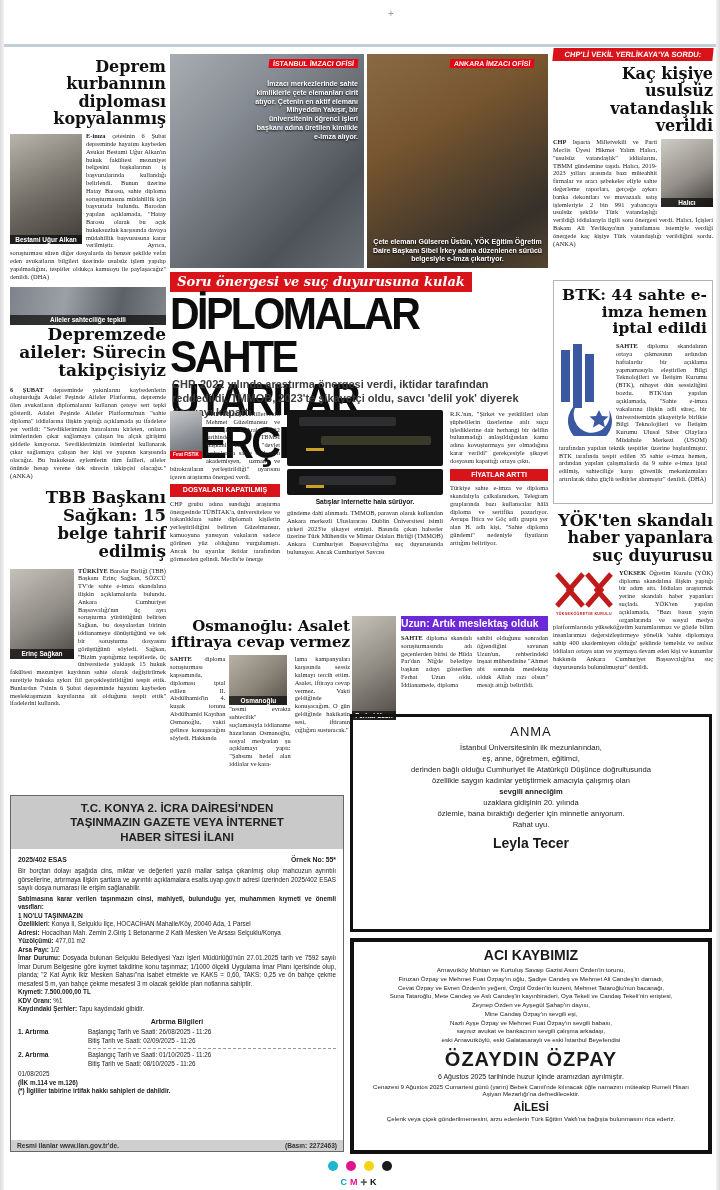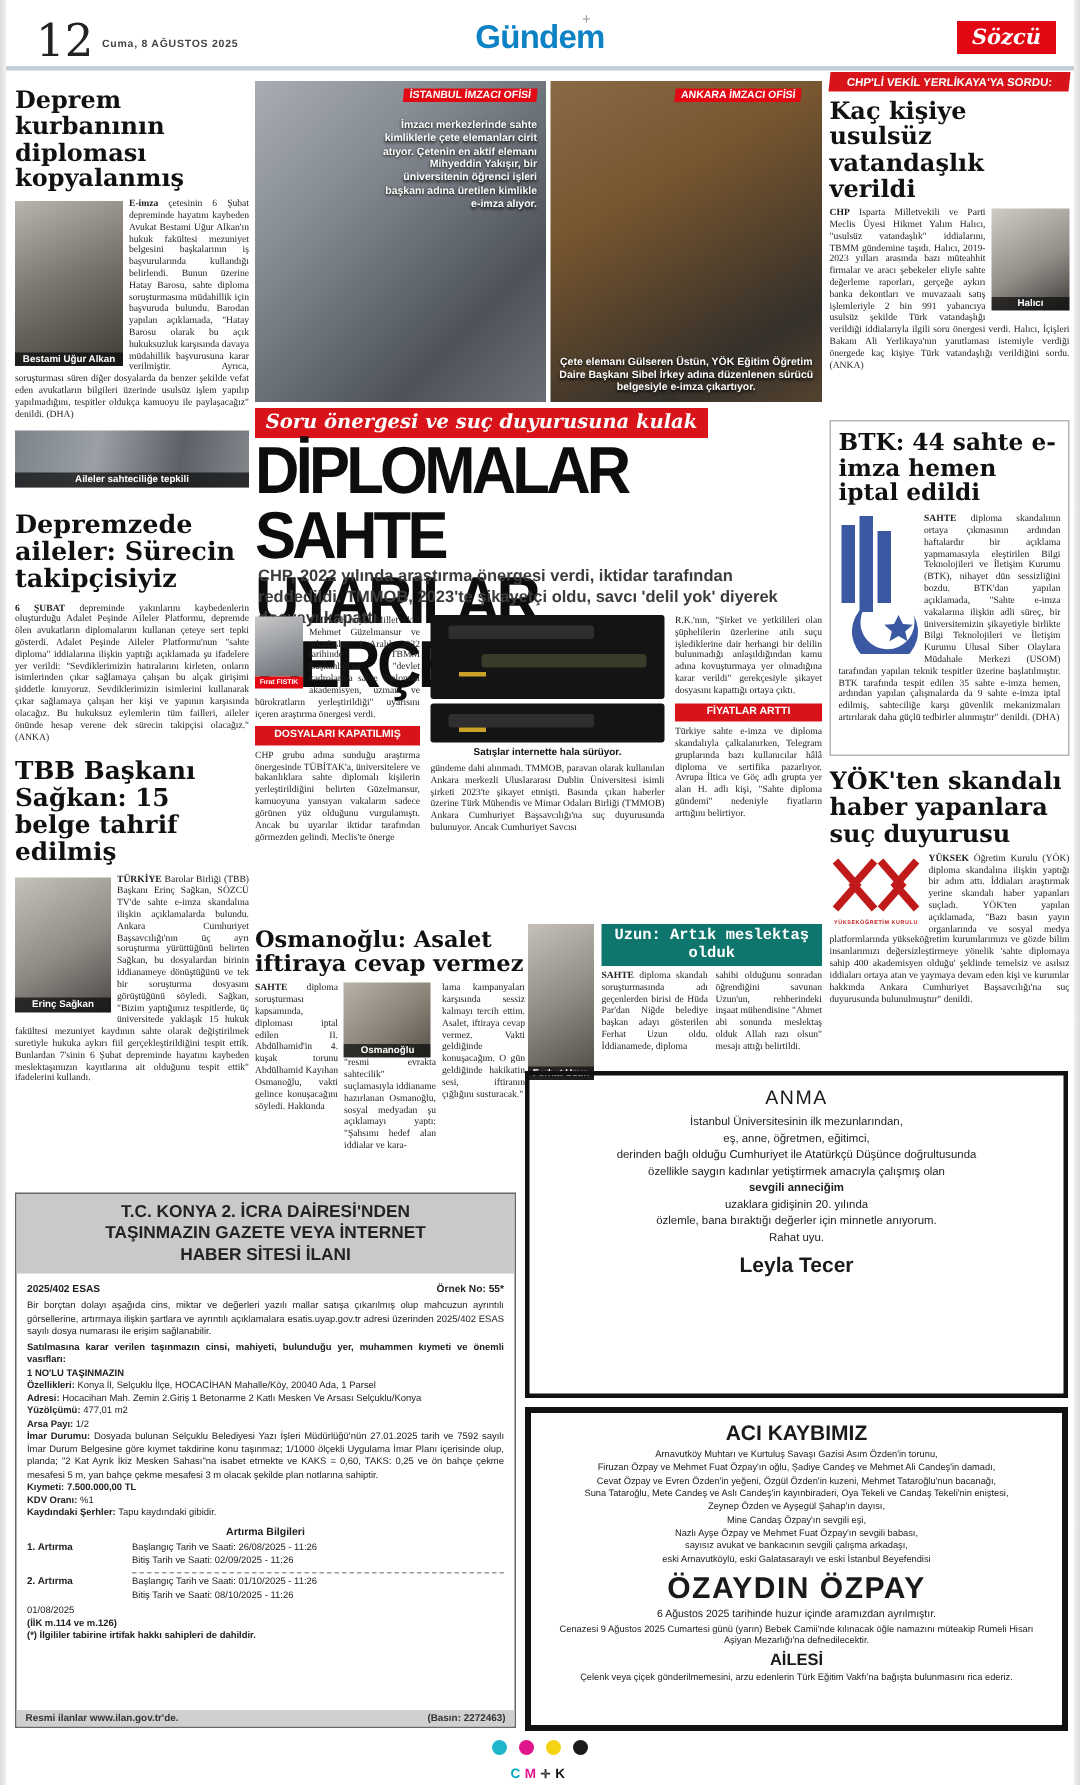--- a/index.html
+++ b/index.html
@@ -15,39 +15,39 @@
           font-family:"Liberation Sans",sans-serif;letter-spacing:.5px;}
   .section{position:absolute;left:0;right:0;top:2px;text-align:center;font-size:22px;font-weight:bold;
            color:#0d82c4;font-family:"Liberation Sans",sans-serif;letter-spacing:-.5px;}
   .brand{position:absolute;right:6px;top:4px;width:66px;height:22px;background:#e30613;color:#fff;
          display:flex;align-items:center;justify-content:center;font-family:"DejaVu Serif",serif;
          font-style:italic;font-weight:bold;font-size:14px;}
   .hdr-rule{position:absolute;top:44px;left:4px;right:4px;height:3px;background:#c3ced6;}
   .regplus{position:absolute;left:388px;top:8px;color:#9a9a9a;font-size:10px;font-family:"Liberation Sans",sans-serif;}
 
   
-  .h-serif{font-family:"DejaVu Serif",serif;font-weight:bold;color:#111;text-align:left;line-height:1.08;}
+  .h-serif{font-family:"DejaVu Serif",serif;font-weight:bold;color:#111;text-align:right;line-height:1.08;}
   .body-txt{font-size:6.4px;line-height:1.22;text-align:justify;color:#222;}
   .lead{font-weight:bold;}
   .photo{position:relative;background:#888;overflow:hidden;}
   .pcap{position:absolute;left:0;right:0;bottom:0;background:rgba(10,10,10,.72);color:#fff;
         font-family:"Liberation Sans",sans-serif;font-weight:bold;font-size:6.5px;text-align:center;
         padding:1px 2px;line-height:1.15;}
   .redbar{background:#d8141a;color:#fff;font-family:"Liberation Sans",sans-serif;font-weight:bold;
           text-align:center;}
   .badge{position:absolute;top:5px;background:#e30613;color:#fff;font-family:"Liberation Sans",sans-serif;
          font-weight:bold;font-size:7px;padding:1px 4px;transform:skewX(-6deg);}
 
   
   .colL{position:absolute;left:10px;top:54px;width:156px;}
   .a1-title{font-size:16px;margin:4px 0 5px;}
   .floatph{float:left;margin:2px 4px 2px 0;}
   .strip{position:relative;width:156px;height:38px;margin-top:6px;
          background:linear-gradient(100deg,#7d838a,#9aa0a6 35%,#5c6167 70%,#83878c);}
-  .a2-title{font-size:17px;margin:16px 0 6px;}
+  .a2-title{font-size:17px;margin:0 0 6px;}
   .a3-title{font-size:16.5px;margin:10px 0 6px;}
 
   
   .ph-ist{position:absolute;left:170px;top:54px;width:194px;height:214px;
           background:linear-gradient(135deg,#a8adb3,#878d94 30%,#4e535a 75%,#6a6f75);}
   .ph-ank{position:absolute;left:367px;top:54px;width:181px;height:214px;
           background:linear-gradient(150deg,#8a6a45,#76552f 35%,#35302a 80%,#54432f);}
   .ov-txt{position:absolute;right:6px;top:26px;width:104px;color:#fff;font-family:"Liberation Sans",sans-serif;
           font-weight:bold;font-size:7px;line-height:1.25;text-align:right;text-shadow:0 1px 2px #000;}
   .ank-cap{position:absolute;left:4px;right:4px;bottom:4px;color:#fff;font-family:"Liberation Sans",sans-serif;
@@ -80,22 +80,22 @@
 
   
   .osman{position:absolute;left:170px;top:616px;width:180px;height:176px;overflow:hidden;}
   .osman-title{font-size:15px;margin:2px 0 5px;}
   .osman-cols{display:flex;gap:4px;}
   .osman-cols .c{width:56px;}
   .osman-ph{width:58px;height:50px;background:linear-gradient(140deg,#b9b2a8,#8a8377 55%,#565049);position:relative;}
   .uzun{position:absolute;left:352px;top:616px;width:196px;height:124px;overflow:hidden;display:flex;gap:5px;}
   .uzun-ph{width:44px;height:104px;flex:none;background:linear-gradient(150deg,#c5c0b8,#8f8a82 50%,#4e4a44);position:relative;}
   .uzun-main{flex:1;}
-  .uzun-title{background:#0f766e;color:#fff;font-family:Liberation Mono, monospace;font-weight:bold;
-              font-size:10.3px;text-align:center;padding:2px 0;margin-bottom:3px;}
+  .uzun-title{background:#6d28d9;color:#fff;font-family:Liberation Sans, sans-serif;font-weight:bold;
+              font-size:10.3px;text-align:left;padding:2px 0;margin-bottom:3px;}
   .uzun-cols{display:flex;gap:5px;} .uzun-cols .c{width:71px;}
 
   
   .colR{position:absolute;left:553px;top:48px;width:160px;}
   .kicker{font-size:7.6px;padding:2px 0;transform:skewX(-6deg);}
   .r1-title{font-size:16px;margin:4px 0 4px;}
   .rphoto{float:right;width:52px;margin:1px 0 2px 4px;}
   .rbox{position:absolute;left:553px;top:280px;width:160px;height:224px;border:1px solid #b5b5b5;
         box-sizing:border-box;padding:4px 5px;overflow:hidden;}
   .r2-title{font-size:15.5px;margin:2px 0 5px;}
@@ -146,26 +146,20 @@
   .clearfix::after{content:"";display:block;clear:both;}
 </style>
 </head>
 <body>
 
 <div class="page">
   <div class="edge l"></div>
   <div class="edge r"></div>
   <div class="regplus">+</div>
 
-  <div class="hdr">
-    <div class="pgnum">12</div>
-    <div class="pgdate">Cuma, 8 AĞUSTOS 2025</div>
-    <div class="section">Gündem</div>
-    <div class="brand">Sözcü</div>
-  </div>
   <div class="hdr-rule"></div>
 
   <div class="colL">
     <div class="h-serif a1-title">Deprem kurbanının diploması kopyalanmış</div>
     <div class="body-txt clearfix">
       <div class="photo floatph" style="width:72px;height:110px;background:linear-gradient(155deg,#b9b4ac,#7c776f 45%,#3e3b36);">
         <div class="pcap">Bestami Uğur Alkan</div>
       </div>
       <span class="lead">E-imza</span>
       <span>çetesinin 6 Şubat depreminde hayatını kaybeden Avukat Bestami Uğur Alkan'ın hukuk fakültesi mezuniyet belgesini başkalarının iş başvurularında kullandığı belirlendi. Bunun üzerine Hatay Barosu, sahte diploma soruşturmasına müdahillik için başvuruda bulundu.</span>

